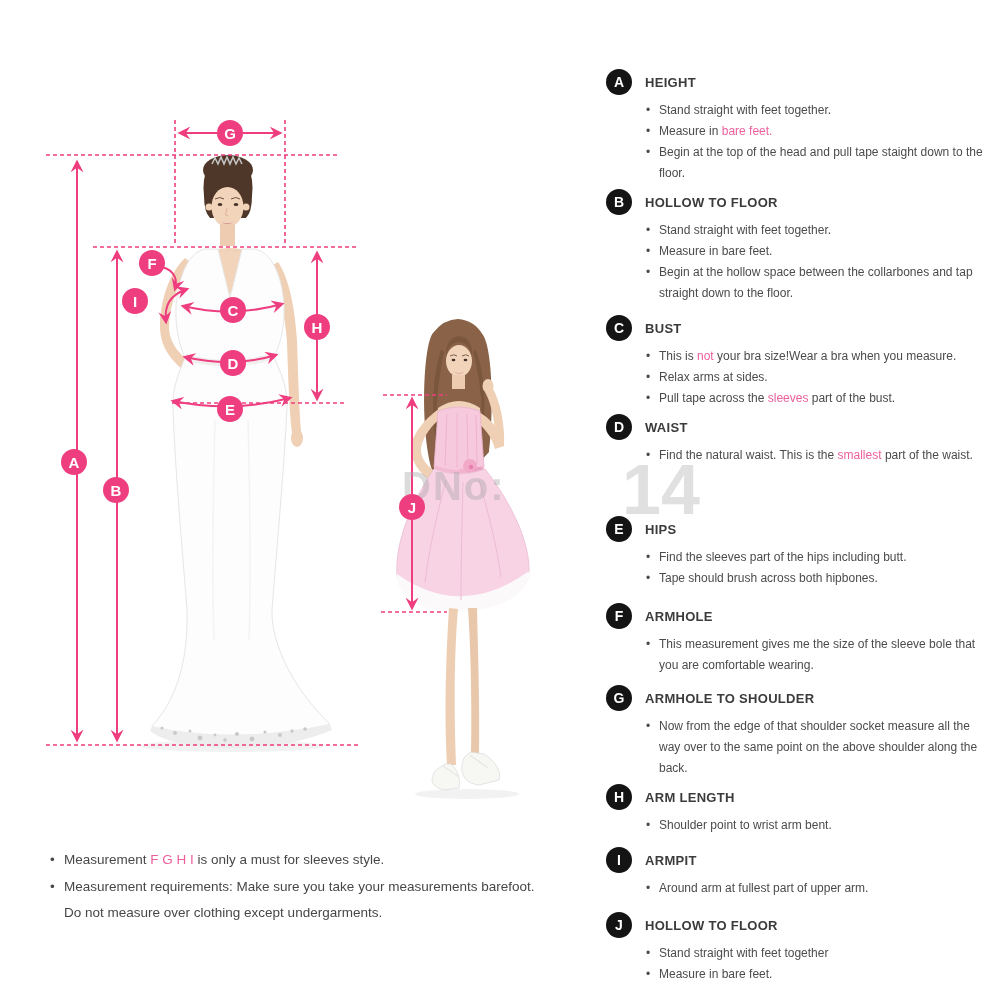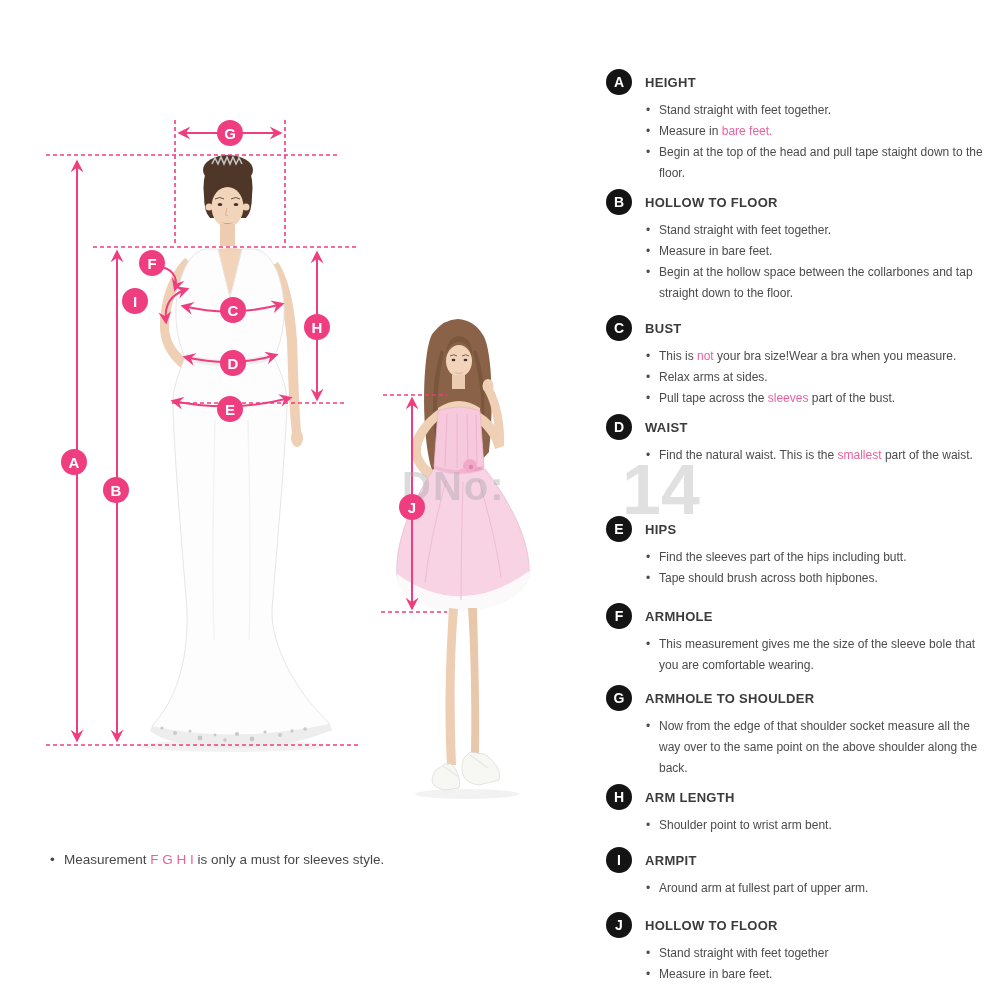--- a/index.html
+++ b/index.html
@@ -270,15 +270,16 @@
         </div>
         <ul class="bullets">
           <li>Stand straight with feet together</li>
           <li>Measure in bare feet.</li>
         </ul>
       </div>
     </div>
 
   <ul class="notes">
       <li>Measurement <span class="hl">F G H I</span> is only a must for sleeves style.</li>
+      <li>Measurement requirements: Make sure you take your measurements barefoot. Do not measure over clothing except undergarments.</li>
     </ul>
 
 </div>
 
 </body></html>

